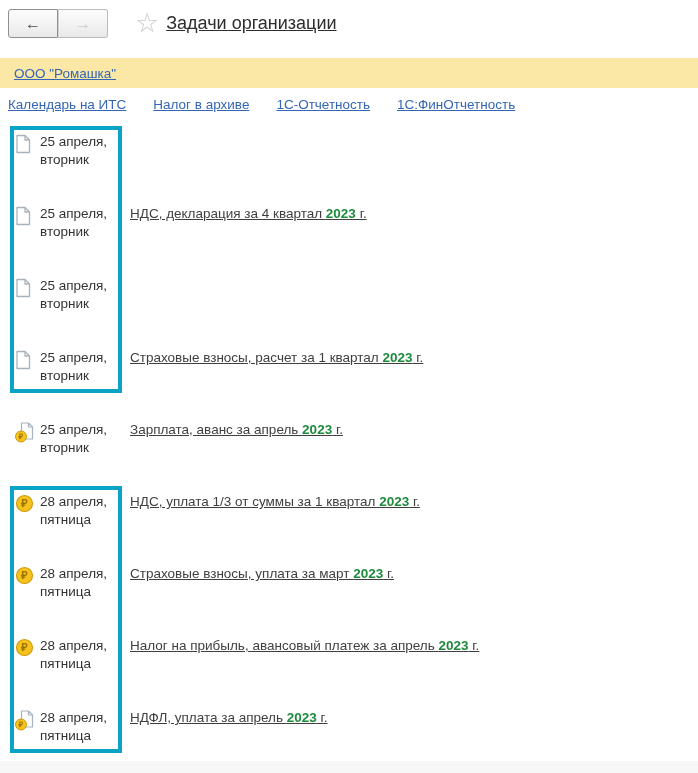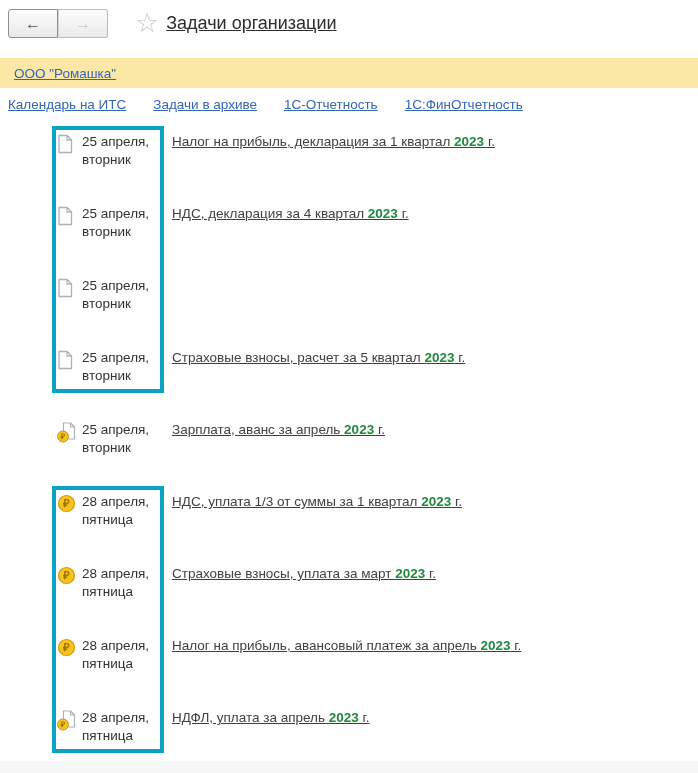--- a/index.html
+++ b/index.html
@@ -33,21 +33,21 @@
   
   .org-bar{
     position:absolute;top:58px;left:0;width:698px;height:30px;
     background:var(--org-bar-yellow);
     display:flex;align-items:center;padding-left:14px;
   }
   a.lnk{color:var(--link-blue);text-decoration:underline;font-size:13.5px;cursor:pointer;}
   
   .nav-row{position:absolute;top:97px;left:8px;display:flex;gap:27px;font-size:13.5px;white-space:nowrap;}
   
-  .task-list{position:absolute;top:127px;left:0;width:596px;height:640px;margin-left:42px;}
+  .task-list{position:absolute;top:127px;left:0;width:596px;height:640px;}
   .sel-box{
     position:absolute;left:10px;width:112px;
     border:4px solid var(--selection-teal);
     background:transparent;pointer-events:none;
   }
   .task-row{position:absolute;left:0;width:698px;height:72px;}
   .task-icon{position:absolute;left:15px;top:7px;width:20px;height:21px;}
   .task-date{
     position:absolute;left:40px;top:6px;width:82px;
     font-size:13.5px;line-height:18px;color:#333;
@@ -72,36 +72,35 @@
   <span class="star">☆</span>
   <h1 class="page-title">Задачи организации</h1>
 </div>
 
 <div class="org-bar">
   <a class="lnk">ООО "Ромашка"</a>
 </div>
 
 <div class="nav-row">
   <a class="lnk">Календарь на ИТС</a>
-  <a class="lnk">Задачи в архиве</a>
+  <a class="lnk">Налог в архиве</a>
   <a class="lnk">1С-Отчетность</a>
   <a class="lnk">1С:ФинОтчетность</a>
 </div>
 
 <div class="task-list">
     <div class="task-row" style="top: 0px;">
       <span class="task-icon"><svg width="16" height="20" viewBox="0 0 16 20">
           <path d="M2 1.5 h8 l4.5 4.5 v12.5 h-12.5 z" fill="#fefefe" stroke="#a9b3bc" stroke-width="1.3" stroke-linejoin="round"></path>
           <path d="M10 1.5 v4.5 h4.5" fill="none" stroke="#a9b3bc" stroke-width="1.3" stroke-linejoin="round"></path>
         </svg></span>
       <div class="task-date">
         <div>25 апреля,</div>
         <div>вторник</div>
       </div>
-      <a class="task-link"><span>Налог на прибыль, декларация за 1 квартал </span><span class="yr">2023</span><span> г.</span></a>
     </div>
     <div class="task-row" style="top: 72px;">
       <span class="task-icon"><svg width="16" height="20" viewBox="0 0 16 20">
           <path d="M2 1.5 h8 l4.5 4.5 v12.5 h-12.5 z" fill="#fefefe" stroke="#a9b3bc" stroke-width="1.3" stroke-linejoin="round"></path>
           <path d="M10 1.5 v4.5 h4.5" fill="none" stroke="#a9b3bc" stroke-width="1.3" stroke-linejoin="round"></path>
         </svg></span>
       <div class="task-date">
         <div>25 апреля,</div>
         <div>вторник</div>
       </div>
@@ -119,21 +118,21 @@
     </div>
     <div class="task-row" style="top: 216px;">
       <span class="task-icon"><svg width="16" height="20" viewBox="0 0 16 20">
           <path d="M2 1.5 h8 l4.5 4.5 v12.5 h-12.5 z" fill="#fefefe" stroke="#a9b3bc" stroke-width="1.3" stroke-linejoin="round"></path>
           <path d="M10 1.5 v4.5 h4.5" fill="none" stroke="#a9b3bc" stroke-width="1.3" stroke-linejoin="round"></path>
         </svg></span>
       <div class="task-date">
         <div>25 апреля,</div>
         <div>вторник</div>
       </div>
-      <a class="task-link"><span>Страховые взносы, расчет за 5 квартал </span><span class="yr">2023</span><span> г.</span></a>
+      <a class="task-link"><span>Страховые взносы, расчет за 1 квартал </span><span class="yr">2023</span><span> г.</span></a>
     </div>
     <div class="task-row" style="top: 288px;">
       <span class="task-icon"><svg width="20" height="21" viewBox="0 0 20 21">
           <path d="M6.5 1 h7 l4 4 v12 h-11 z" fill="#fefefe" stroke="#a9b3bc" stroke-width="1.2" stroke-linejoin="round"></path>
           <path d="M13.5 1 v4 h4" fill="none" stroke="#a9b3bc" stroke-width="1.2" stroke-linejoin="round"></path>
           <circle cx="6" cy="14.5" r="5.5" fill="#f6c21c" stroke="#cf9b10" stroke-width="1"></circle>
           <text x="6" y="17.3" text-anchor="middle" font-size="7.5" font-weight="bold" fill="#9a7207" font-family="Liberation Sans, sans-serif">₽</text>
         </svg></span>
       <div class="task-date">
         <div>25 апреля,</div>

